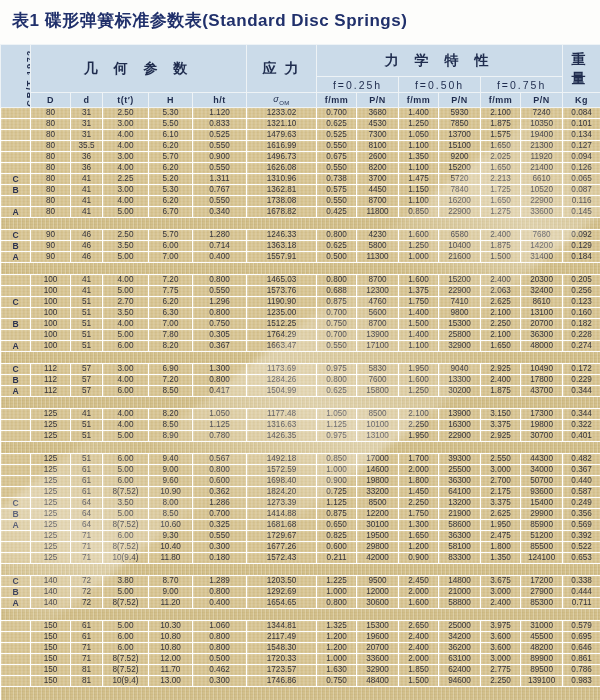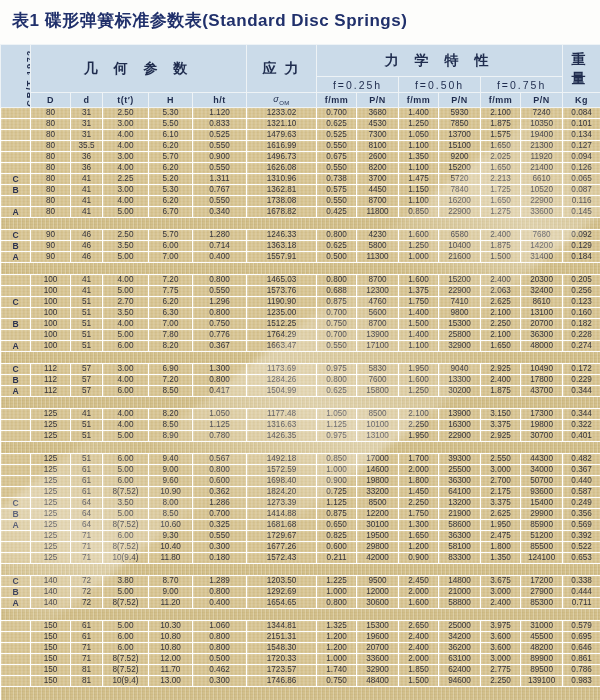--- a/index.html
+++ b/index.html
@@ -434,21 +434,21 @@
           <td>2.250</td>
           <td>20700</td>
           <td>0.182</td>
         </tr>
         <tr>
           <td class="cls"></td>
           <td>100</td>
           <td>51</td>
           <td>5.00</td>
           <td>7.80</td>
-          <td>0.776</td>
+          <td>0.305</td>
           <td>1764.29</td>
           <td>0.700</td>
           <td>13900</td>
           <td>1.400</td>
           <td>25800</td>
           <td>2.100</td>
           <td>36300</td>
           <td>0.228</td>
         </tr>
         <tr>
@@ -802,21 +802,21 @@
           <td>31000</td>
           <td>0.579</td>
         </tr>
         <tr>
           <td class="cls"></td>
           <td>150</td>
           <td>61</td>
           <td>6.00</td>
           <td>10.80</td>
           <td>0.800</td>
-          <td>2151.31</td>
+          <td>2117.49</td>
           <td>1.200</td>
           <td>19600</td>
           <td>2.400</td>
           <td>34200</td>
           <td>3.600</td>
           <td>45500</td>
           <td>0.695</td>
         </tr>
         <tr>
           <td class="cls"></td>
@@ -851,21 +851,21 @@
           <td>0.861</td>
         </tr>
         <tr>
           <td class="cls"></td>
           <td>150</td>
           <td>81</td>
           <td>8(7.52)</td>
           <td>11.70</td>
           <td>0.462</td>
           <td>1723.57</td>
-          <td>1.740</td>
+          <td>1.630</td>
           <td>32900</td>
           <td>1.850</td>
           <td>62400</td>
           <td>2.775</td>
           <td>89500</td>
           <td>0.786</td>
         </tr>
         <tr>
           <td class="cls"></td>
           <td>150</td>

